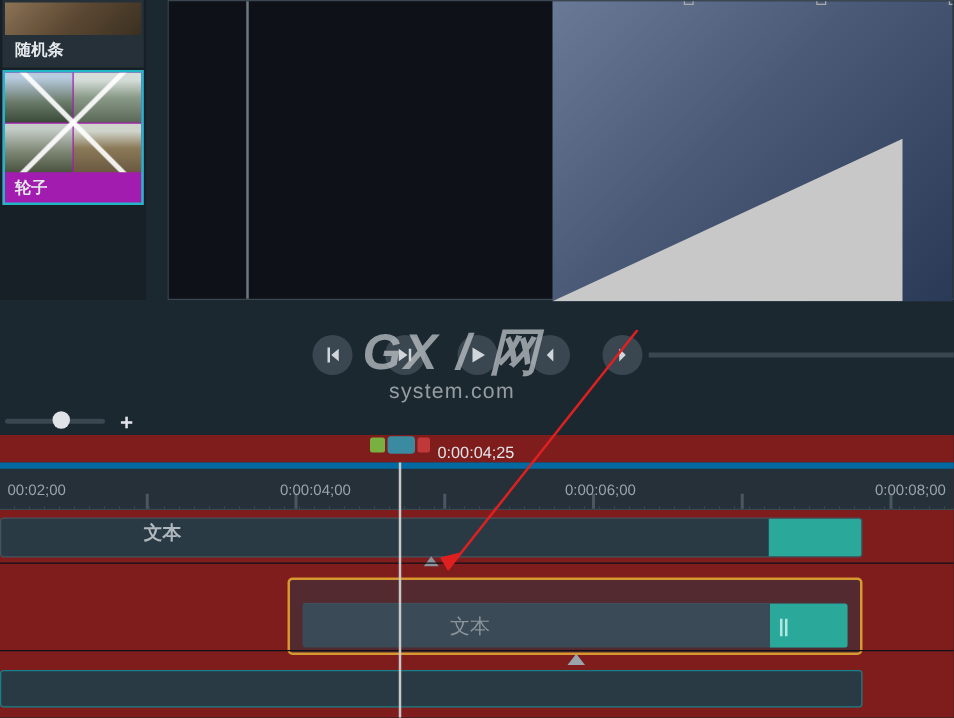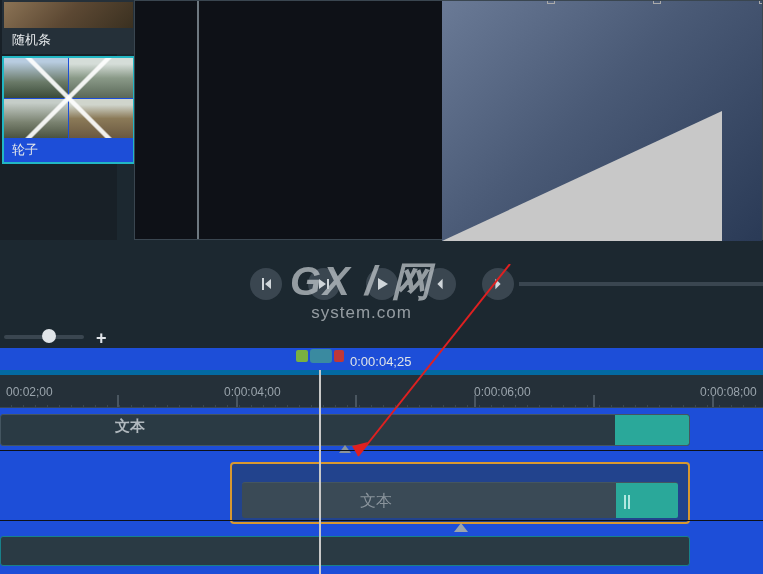--- a/index.html
+++ b/index.html
@@ -1,21 +1,21 @@
 <!DOCTYPE html>
 <html><head>
 <meta charset="utf-8">
 <style>
 * { margin: 0; padding: 0; box-sizing: border-box; font-family: "Microsoft YaHei", sans-serif; }
 body { background: #1c2830; width: 763px; height: 574px; overflow: hidden; position: relative; }
 
 
 .media-panel { position: absolute; top: 0; left: 0; width: 117px; height: 240px; background: #182027; }
-.media-thumb { width: 133px; margin: 0 2px 2px 2px; background: #253039; border: 2px solid transparent; }
-.media-thumb.selected { border-color: #22b7c4; background: #1d4ed8; }
+.media-thumb { width: 113px; margin: 0 2px 2px 2px; background: #253039; border: 2px solid transparent; font-weight: bold; }
+.media-thumb.selected { border-color: #22b7c4; background: #a21caf; }
 .thumb-img { width: 100%; height: 26px; background: linear-gradient(135deg, #8b7355 0%, #5c4833 50%, #3a3020 100%); position: relative; overflow: hidden; }
 .thumb-img2 { width: 100%; height: 80px; display: grid; grid-template-columns: 1fr 1fr; grid-template-rows: 1fr 1fr; gap: 1px; position: relative; overflow: hidden; }
 .quad { background: linear-gradient(180deg, #c8d4dc 20%, #7a8a78 40%, #5c6858 100%); }
 .quad:nth-child(1) { background: linear-gradient(180deg, #b8cce0 10%, #6a7a68 60%, #3a4a38 100%); }
 .quad:nth-child(2) { background: linear-gradient(180deg, #d5ddd8 15%, #8a9a88 50%, #5a6858 100%); }
 .quad:nth-child(3) { background: linear-gradient(180deg, #c5cdc8 10%, #7a8270 60%, #4a5240 100%); }
 .quad:nth-child(4) { background: linear-gradient(180deg, #d0d5cc 15%, #8b7a58 50%, #6a5840 100%); }
 .diag { position: absolute; inset: 0; }
 .diag::before, .diag::after { content: ""; position: absolute; inset: 0; }
 .diag::before { background: linear-gradient(45deg, transparent 48%, rgba(255,255,255,.9) 49%, rgba(255,255,255,.9) 51%, transparent 52%); }
@@ -39,42 +39,42 @@
 .ctrl-btn svg { fill: #d0d6da; }
 .prog-bar { position: absolute; right: 0; top: 282px; width: 244px; height: 4px; background: #3a4650; }
 
 
 .zoom-row { position: absolute; top: 326px; left: 0; right: 0; height: 22px; }
 .zoom-track { position: absolute; left: 4px; width: 80px; top: 9px; height: 4px; background: #3a4650; border-radius: 2px; }
 .zoom-thumb { position: absolute; left: 42px; top: 3px; width: 14px; height: 14px; border-radius: 50%; background: #e0e4e8; }
 .zoom-plus { position: absolute; left: 96px; top: 2px; color: #e0e4e8; font-size: 18px; font-weight: bold; }
 
 
-.timeline { position: absolute; top: 348px; left: 0; right: 0; bottom: 0; background: #1d4ed8; }
+.timeline { position: absolute; top: 348px; left: 0; right: 0; bottom: 0; background: #7f1d1d; }
 .playhead-marker { position: absolute; top: 2px; left: 296px; width: 48px; height: 12px; display: flex; }
 .pm-green { width: 12px; height: 12px; background: #7ab040; border-radius: 2px; }
 .pm-blue { width: 22px; height: 14px; background: #3a8aa0; margin: -1px 2px 0 2px; border-radius: 3px; }
 .pm-red { width: 10px; height: 12px; background: #c03838; border-radius: 2px; }
 .playhead-time { position: absolute; top: 6px; left: 350px; color: #e0e4e8; font-size: 13px; }
 .ruler { position: absolute; top: 22px; left: 0; right: 0; height: 38px; background: #253039; border-top: 5px solid #0369a1; border-bottom: 1px solid #3a4650; }
 .ruler-bg-fill { position: absolute; inset: 0; background:
   repeating-linear-gradient(90deg,
     transparent 0, transparent 11px,
     #3a4650 11px, #3a4650 12px),
   repeating-linear-gradient(90deg,
     transparent 0, transparent 117px,
     #4a5660 117px, #4a5660 119px);
   background-position: 0 30px, 0 20px;
   background-size: 12px 8px, 119px 18px;
   background-repeat: repeat-x, repeat-x;
 }
 .ruler-label { position: absolute; top: 10px; color: #9aa4ac; font-size: 12px; }
 .rl1 { left: 6px; }
 .rl2 { left: 224px; }
-.rl3 { left: 474px; }
+.rl3 { left: 452px; }
 .rl4 { left: 700px; }
 
 .playhead-line { position: absolute; top: 22px; bottom: 0; left: 319px; width: 2px; background: #c8c8c8; z-index: 10; }
 
 
 .track { position: absolute; left: 0; right: 0; height: 40px; }
 .track1 { top: 62px; }
 .track2 { top: 108px; height: 64px; }
 .track3 { top: 180px; }
 .track-sep { position: absolute; left: 0; right: 0; height: 1px; background: #0e1117; }

